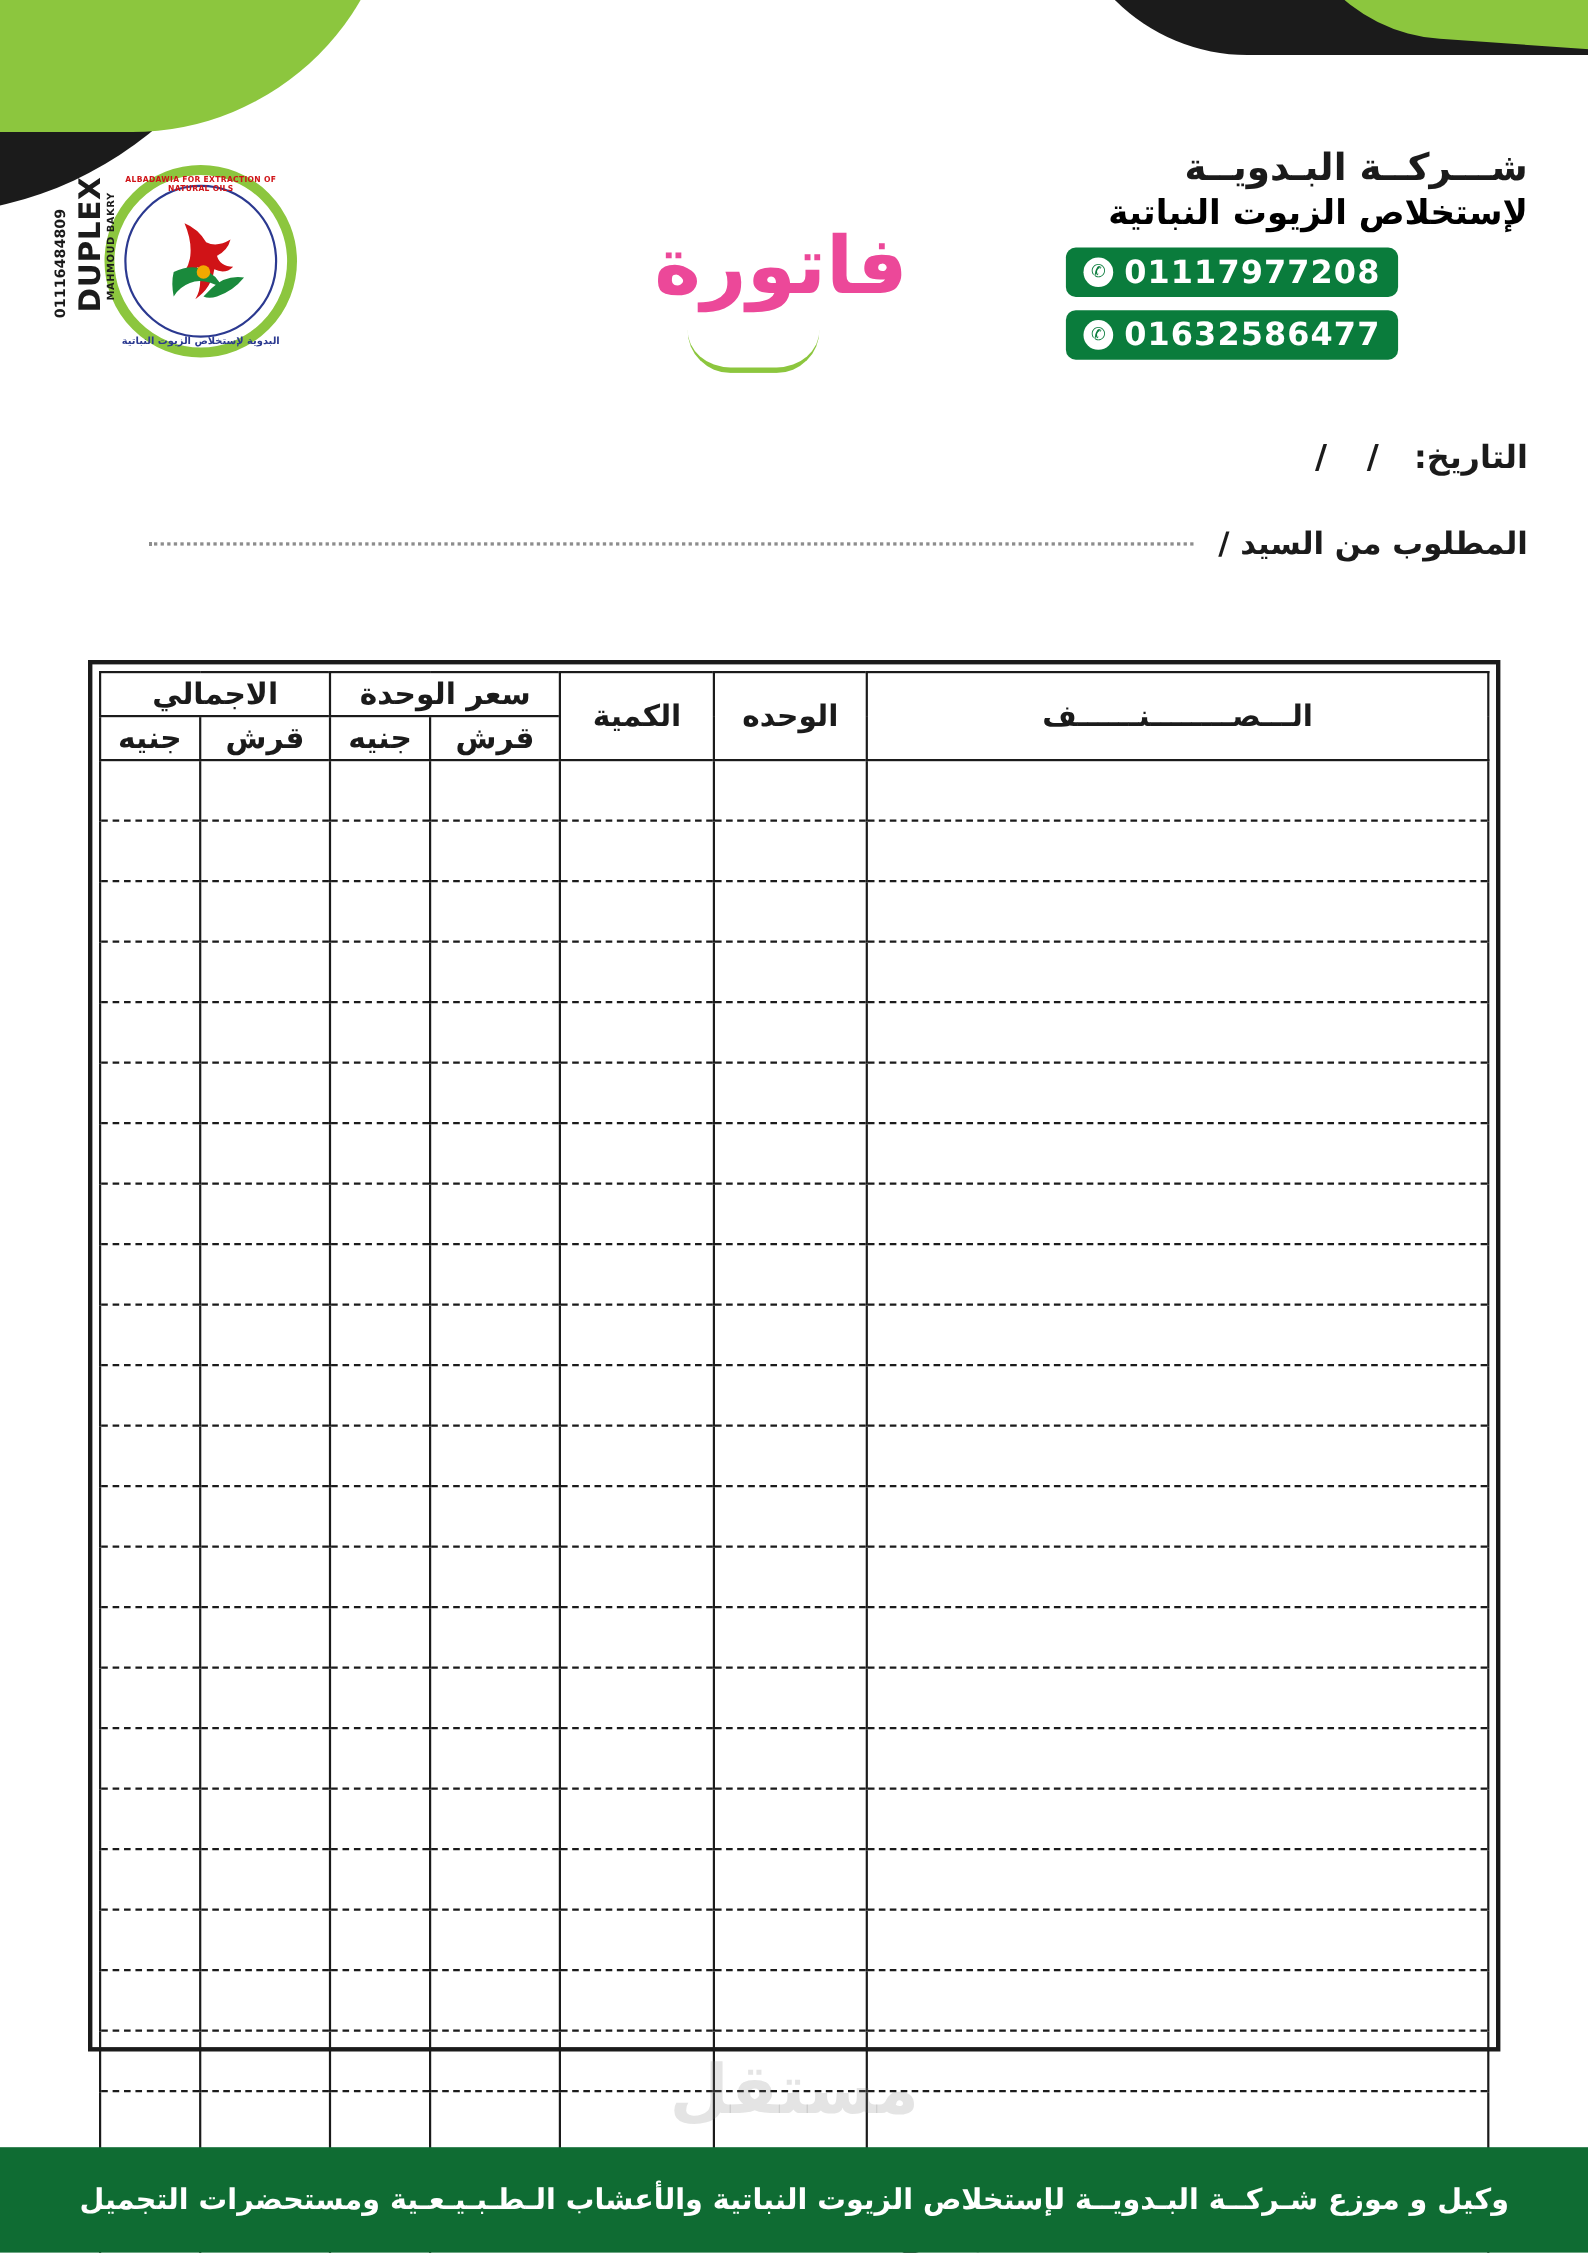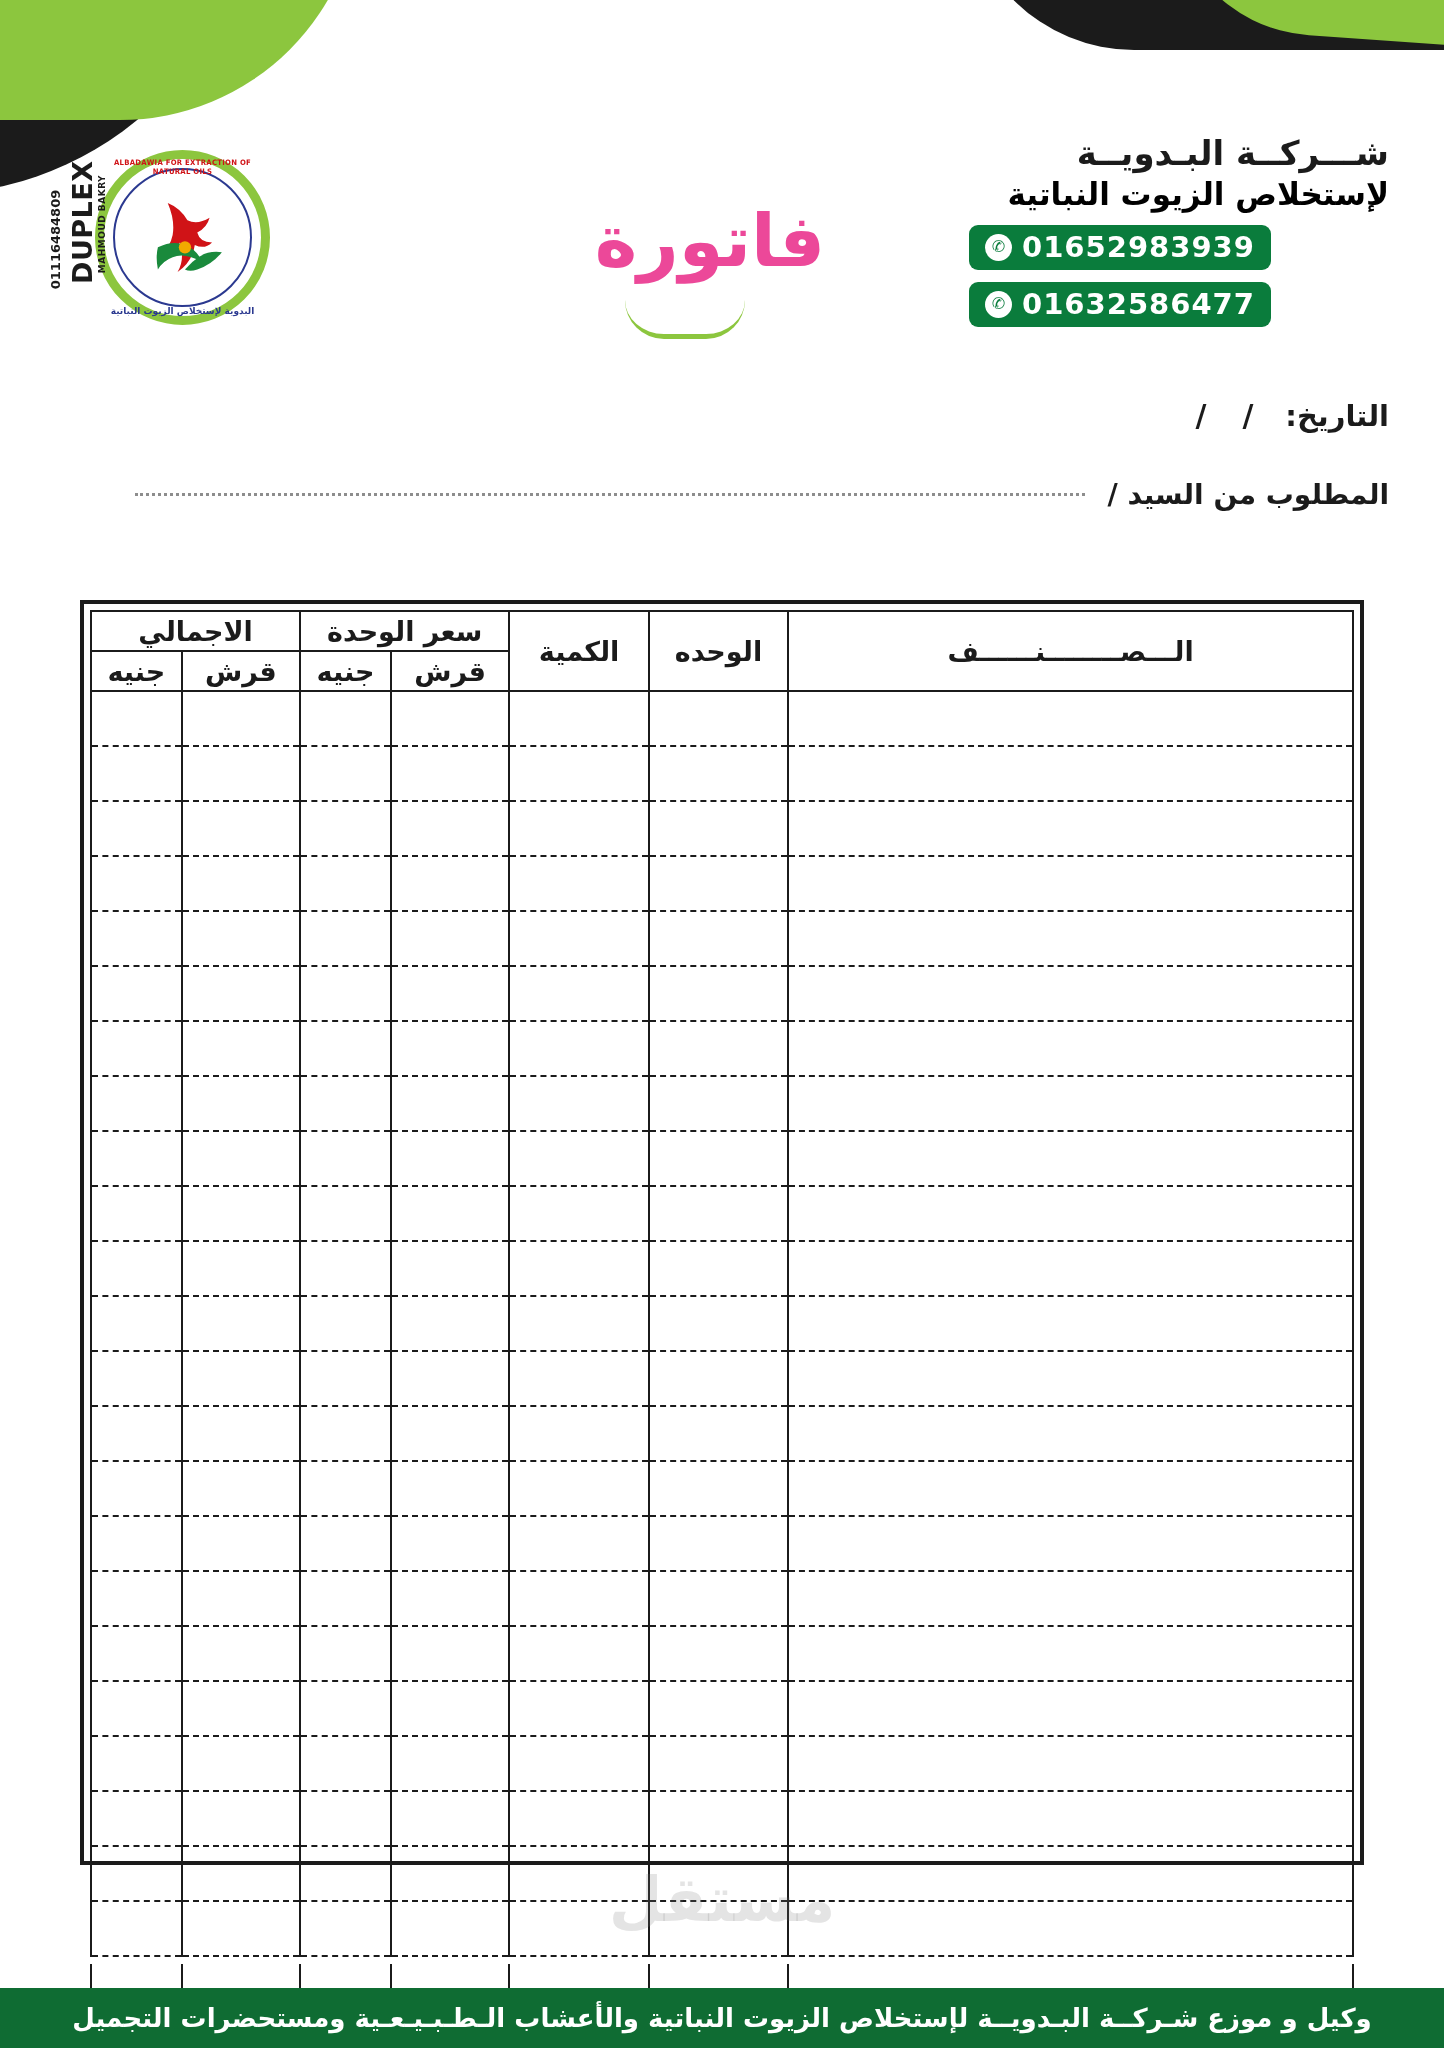--- a/index.html
+++ b/index.html
@@ -309,21 +309,21 @@
     color: rgba(120,120,120,.20);
     letter-spacing: 2px;
     pointer-events: none;
   }
 
   
   .footer {
     position: absolute;
     left: 0; right: 0;
     bottom: 0;
-    height: 60px;
+    height: 96px;
     background: #0f6c33;
     display: flex;
     align-items: center;
     justify-content: center;
     margin-top: 48px;
   }
   .footer-text {
     color: #ffffff;
     font-size: 26px;
     font-weight: bold;
@@ -371,21 +371,21 @@
 <div class="doc-title">فاتورة</div>
 <div class="title-swoosh"></div>
 
 <div class="company">
   <div class="company-l1">شـــركــة البـدويــة</div>
   <div class="company-l2">لإستخلاص الزيوت النباتية</div>
 
   <div class="phone-row">
     <div class="phone-pill">
       <span class="phone-ico">✆</span>
-      <span class="phone-num">01652983939</span>
+      <span class="phone-num">01117977208</span>
     </div>
   </div>
 
   <div class="phone-row">
     <div class="phone-pill">
       <span class="phone-ico">✆</span>
       <span class="phone-num">01632586477</span>
     </div>
   </div>
 </div>

